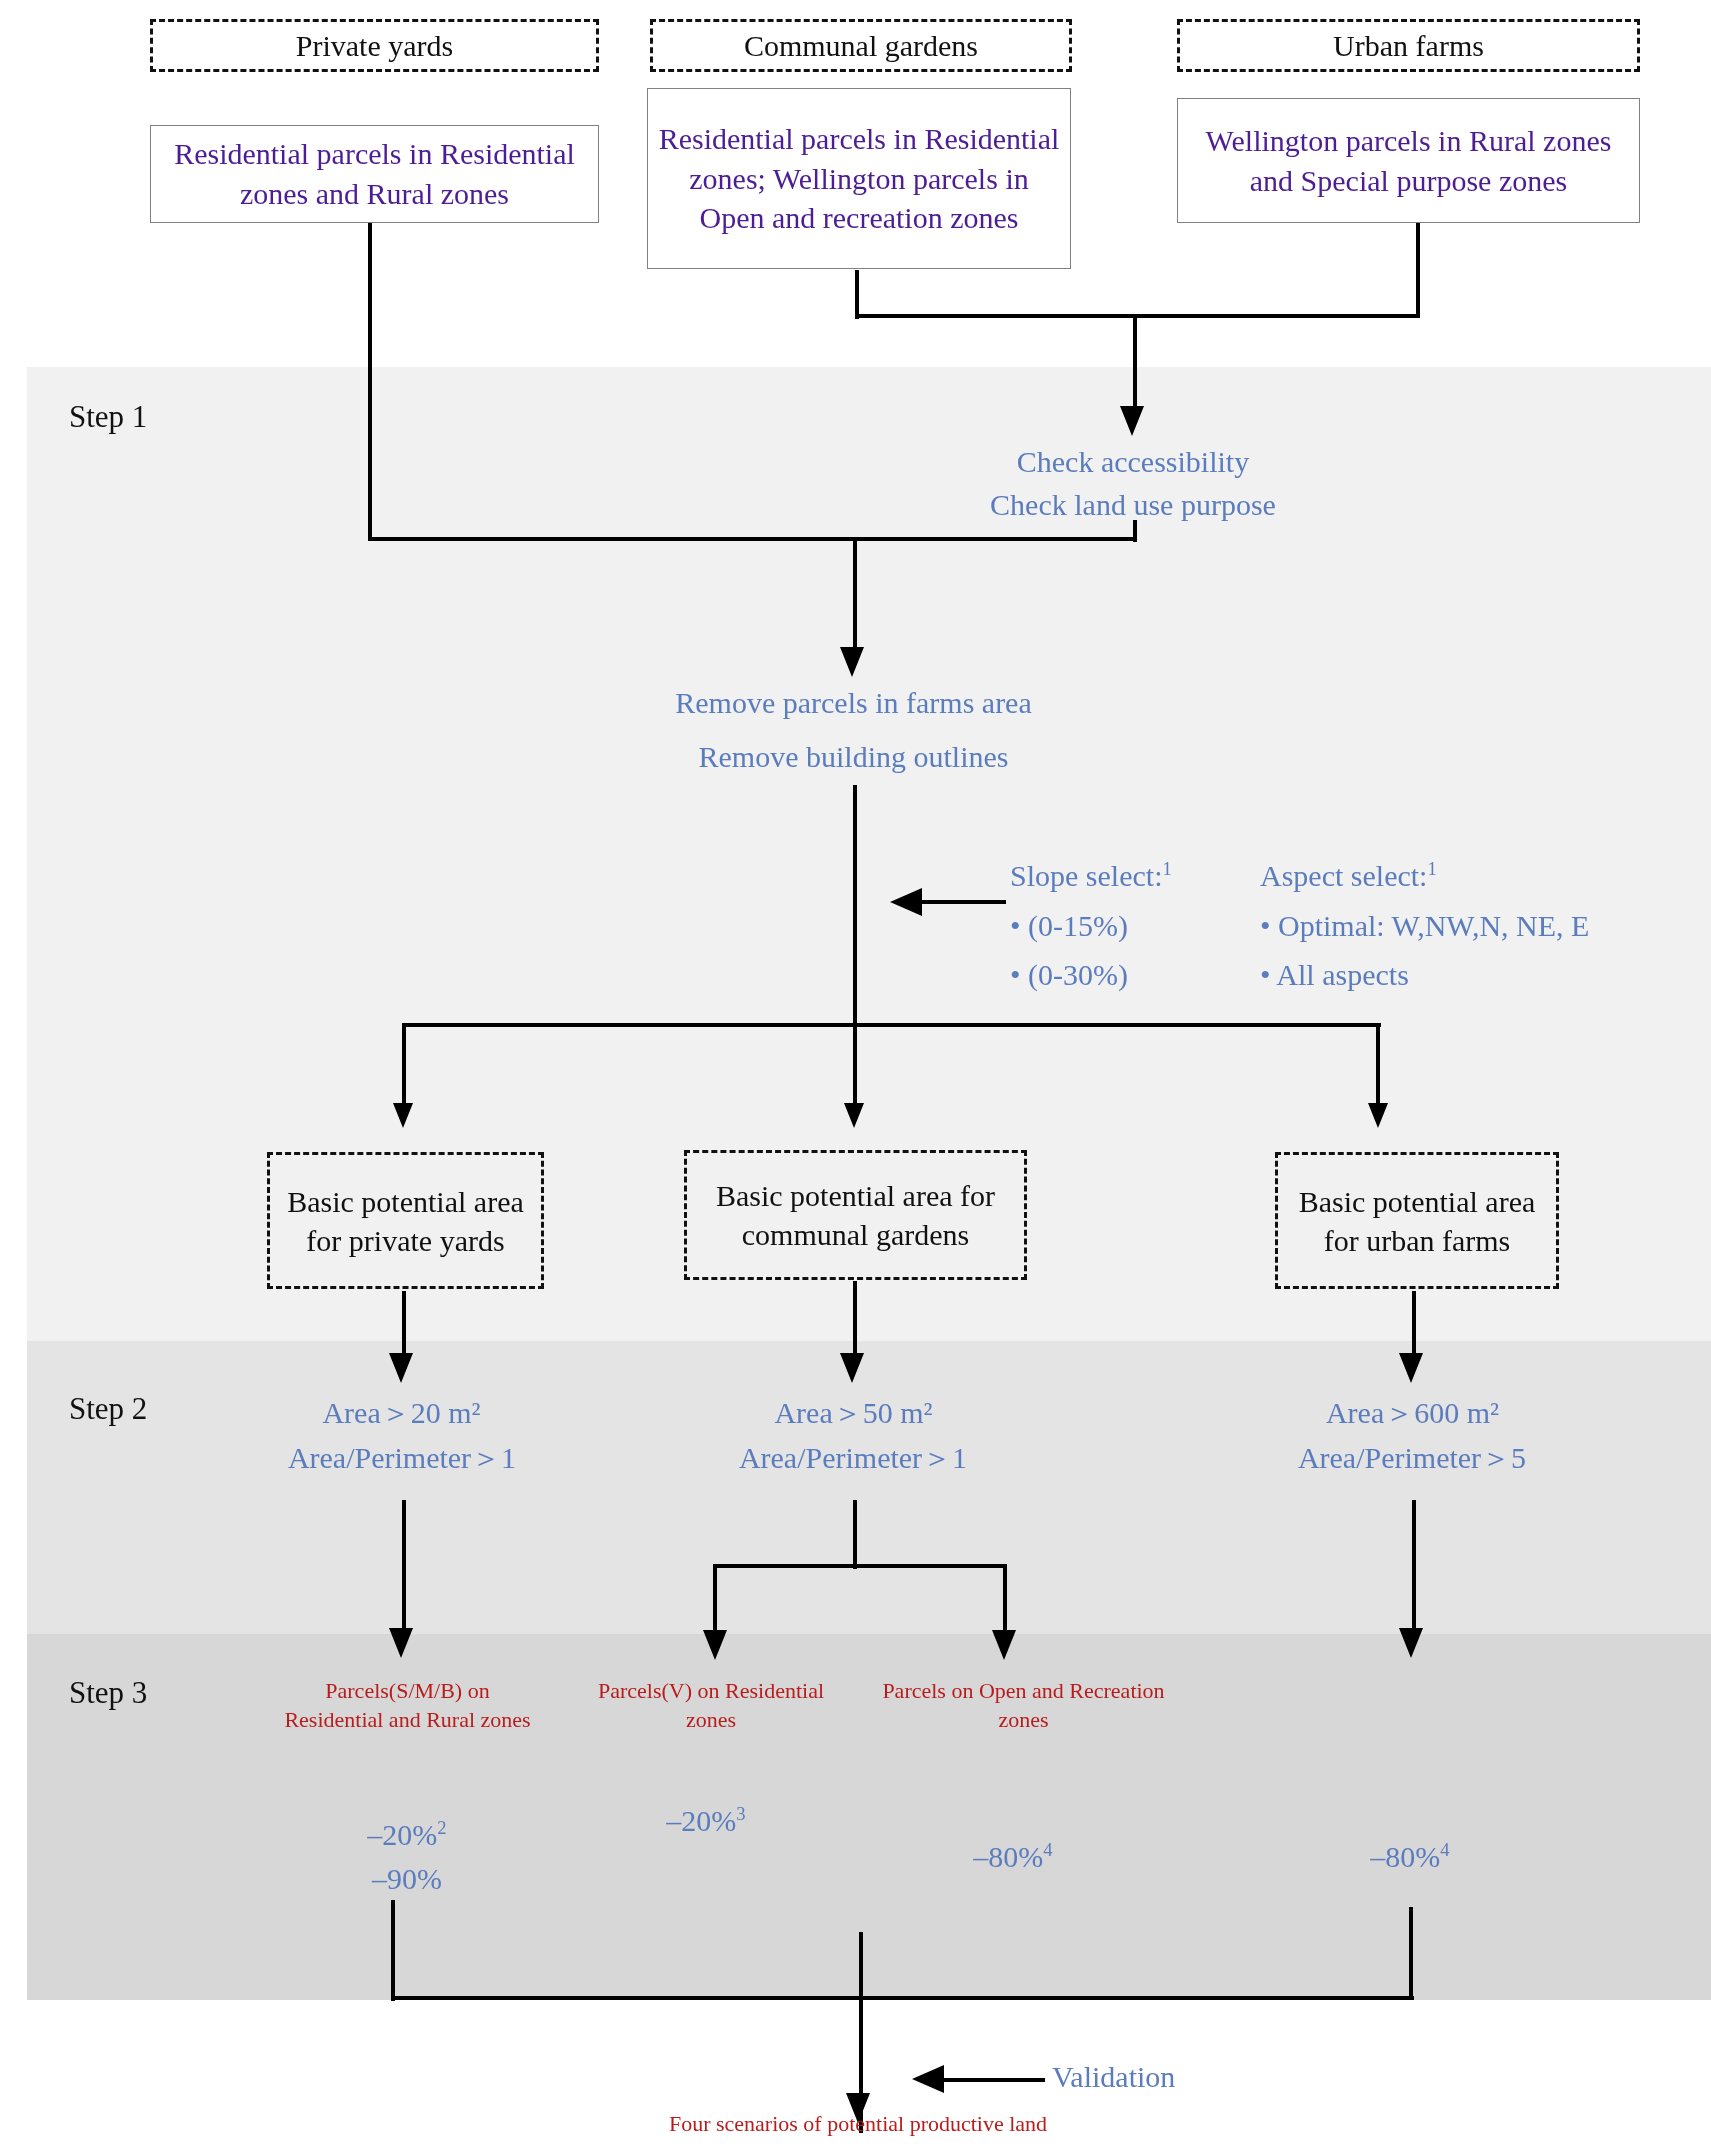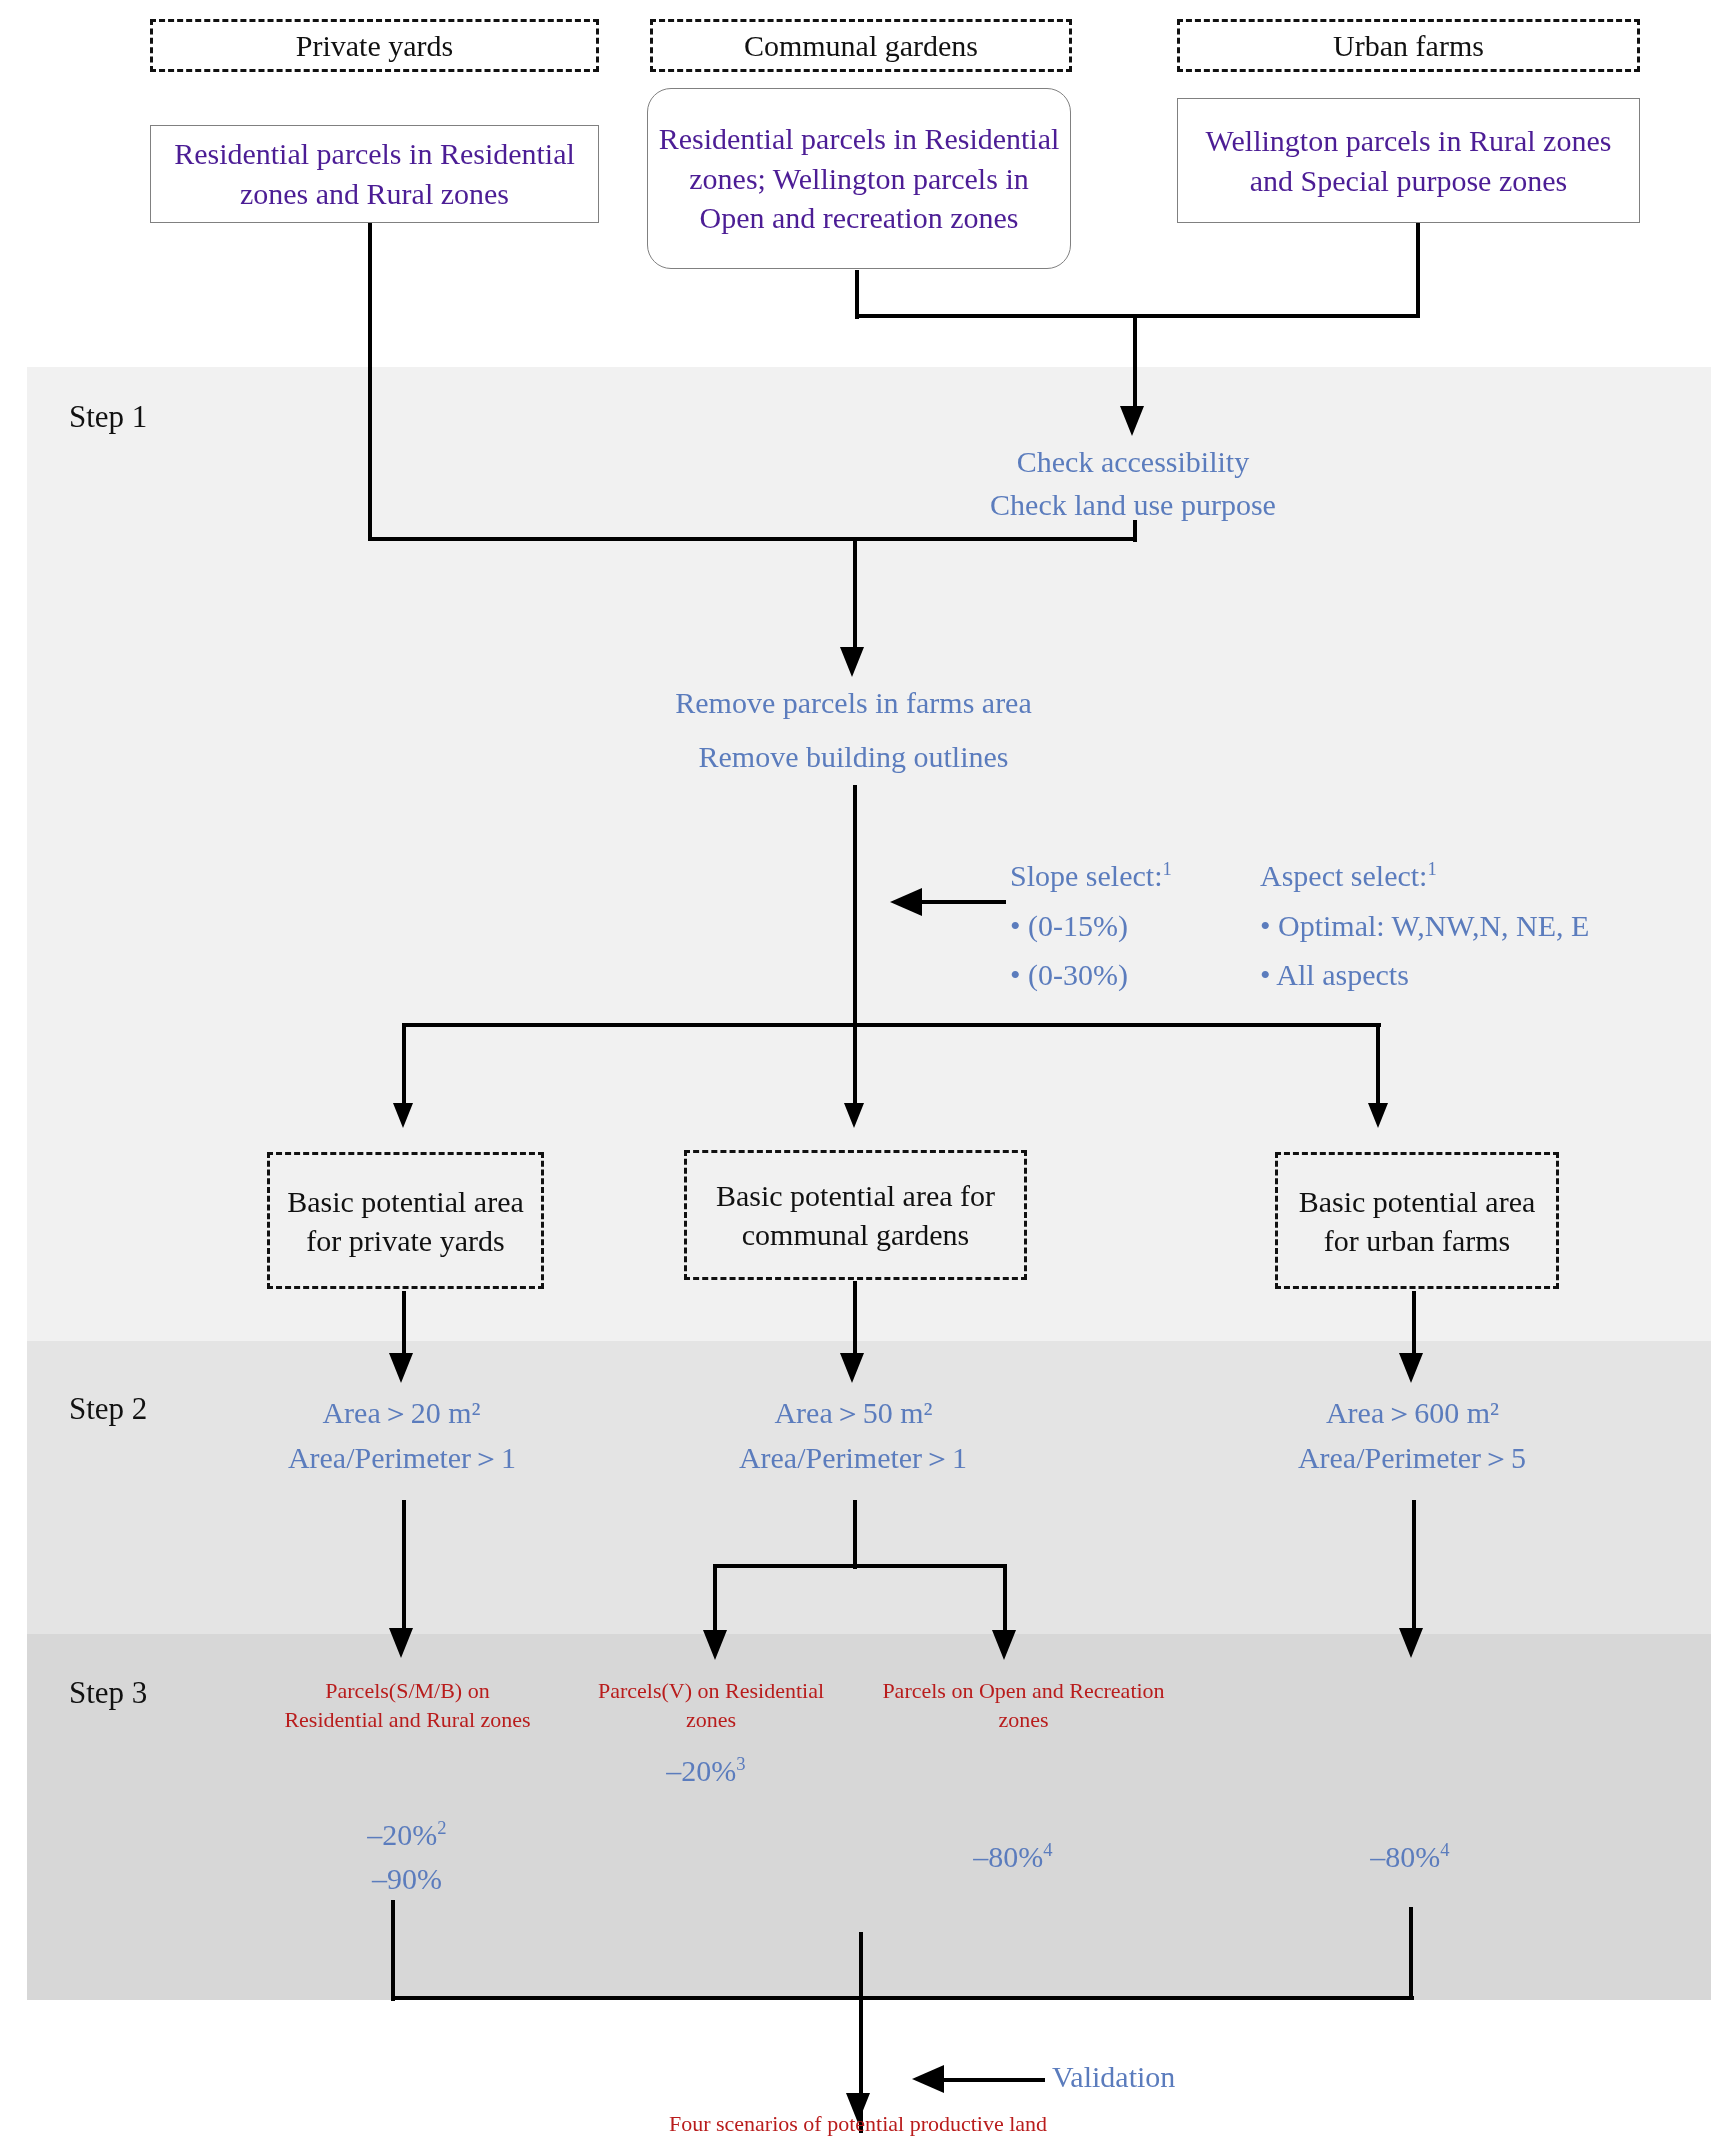--- a/index.html
+++ b/index.html
@@ -46,21 +46,21 @@
 
   <div class="step-label" style="left:69px;top:400px;">Step 1</div>
   <div class="step-label" style="left:69px;top:1392px;">Step 2</div>
   <div class="step-label" style="left:69px;top:1676px;">Step 3</div>
 
   <div class="dashed-box" style="left:650px;top:18.6px;width:422px;height:53px;">Communal gardens</div>
   <div class="dashed-box" style="left:150px;top:18.6px;width:449px;height:53px;">Private yards</div>
   <div class="dashed-box" style="left:1177px;top:18.6px;width:463px;height:53px;">Urban farms</div>
 
   <div class="solid-box" style="left:150px;top:125px;width:449px;height:98px;">Residential parcels in Residential zones and Rural zones</div>
-  <div class="solid-box" style="left:647px;top:88px;width:424px;height:181px;border-radius:24px;">Residential parcels in Residential zones; Wellington parcels in Open and recreation zones</div>
+  <div class="solid-box" style="left:647px;top:88px;width:424px;height:181px;">Residential parcels in Residential zones; Wellington parcels in Open and recreation zones</div>
   <div class="solid-box" style="left:1177px;top:98px;width:463px;height:125px;">Wellington parcels in Rural zones and Special purpose zones</div>
 
   <div class="vline" style="left:855px;top:270px;height:49px;"></div>
   <div class="hline" style="left:855px;top:314px;width:565px;"></div>
   <div class="vline" style="left:1416px;top:223px;height:93px;"></div>
 
   <div class="vline" style="left:1133px;top:314px;height:96px;"></div>
   <div class="arrow-down" style="left:1120px;top:406px;"></div>
 
   <div class="blue-text" style="left:917px;top:441px;width:432px;">Check accessibility</div>
@@ -135,21 +135,21 @@
 
   <div class="black-text" style="left:275px;top:1676px;width:265px;">Parcels(S/M/B) on   Residential and Rural zones</div>
   <div class="black-text" style="left:586px;top:1676px;width:250px;">Parcels(V) on Residential zones</div>
   <div class="black-text" style="left:880px;top:1676px;width:287px;">Parcels on Open and Recreation zones</div>
 
   <div class="blue-text" style="left:294px;top:1814px;width:226px;">
     <span>–20%</span><span class="sup">2</span>
   </div>
   <div class="blue-text" style="left:294px;top:1858px;width:226px;">–90%</div>
 
-  <div class="blue-text" style="left:593px;top:1750px;width:226px;">
+  <div class="blue-text" style="left:593px;top:1800px;width:226px;">
     <span>–20%</span><span class="sup">3</span>
   </div>
 
   <div class="blue-text" style="left:900px;top:1836px;width:226px;">
     <span>–80%</span><span class="sup">4</span>
   </div>
 
   <div class="blue-text" style="left:1297px;top:1836px;width:226px;">
     <span>–80%</span><span class="sup">4</span>
   </div>

